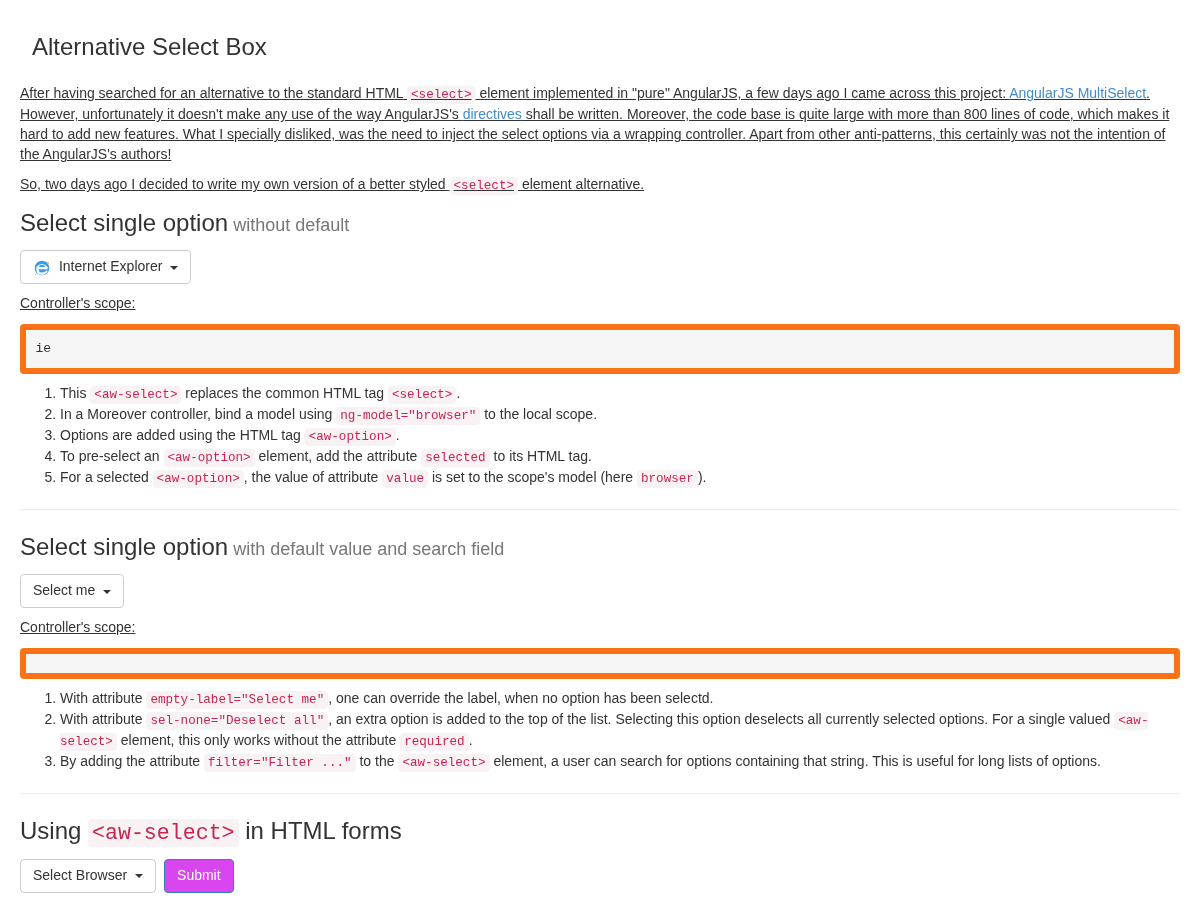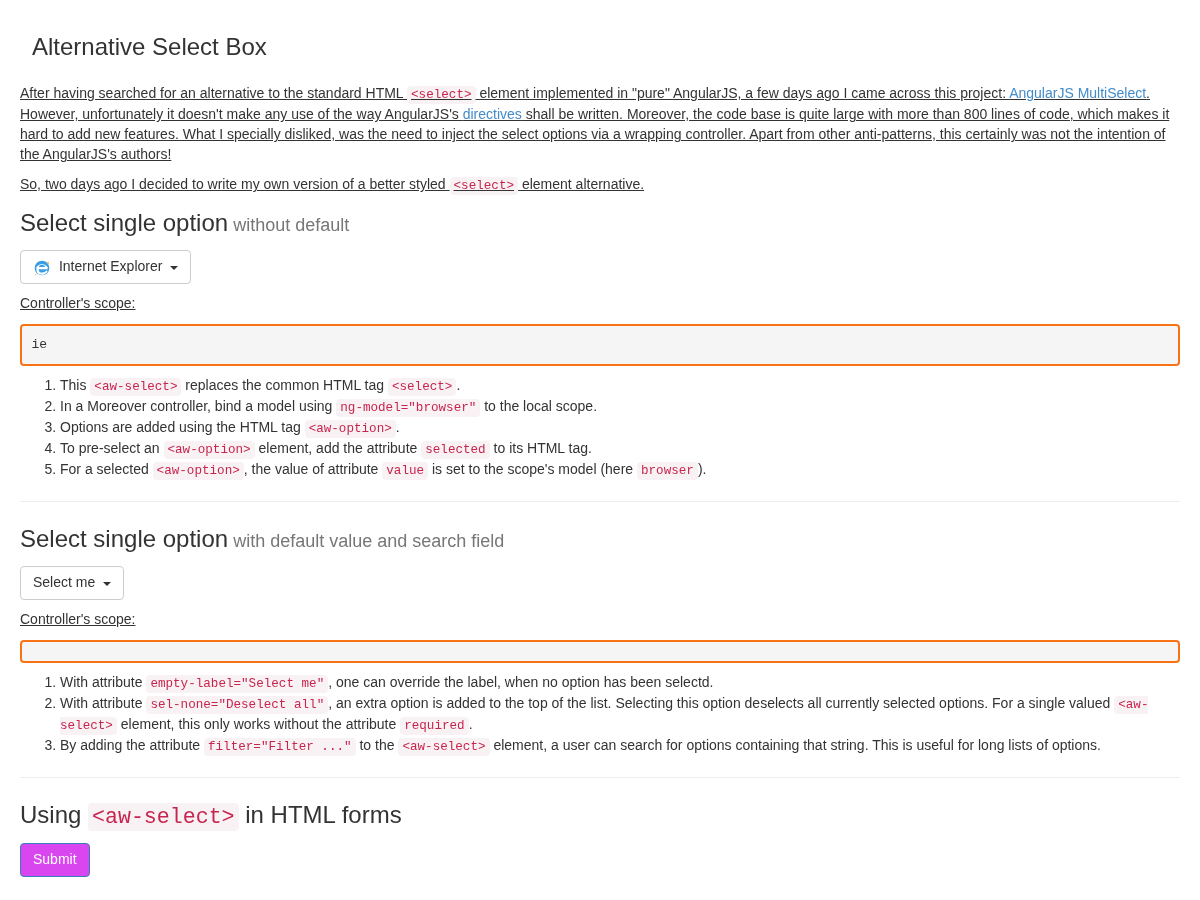--- a/index.html
+++ b/index.html
@@ -38,21 +38,21 @@
     font-family: Menlo, Monaco, Consolas, "Courier New", monospace;
   }
   pre {
     display: block;
     padding: 9.5px;
     margin: 0 0 10px;
     font-size: 13px;
     line-height: 1.42857;
     color: #333;
     background-color: #f5f5f5;
-    border: 2px solid #f97316;
+    border: 6px solid #f97316;
     border-radius: 4px;
     font-family: Menlo, Monaco, Consolas, "Courier New", monospace;
     white-space: pre;
     min-height: 18px;
   }
   ol { margin: 0 0 10px; padding-left: 40px; }
   li { line-height: 1.42857; }
   hr {
     margin-top: 20px;
     margin-bottom: 20px;
@@ -164,19 +164,23 @@
 </ol>
 
 <hr>
 
 
 <h2>
   <span>Using </span><code>&lt;aw-select&gt;</code><span> in HTML forms</span>
 </h2>
 
 <div class="form-row">
+  <button class="btn">
+    <span>Select Browser</span>
+    <span class="caret"></span>
+  </button>
   <button class="btn btn-primary">Submit</button>
 </div>
 
 
 
 
 
 
 </body></html>

